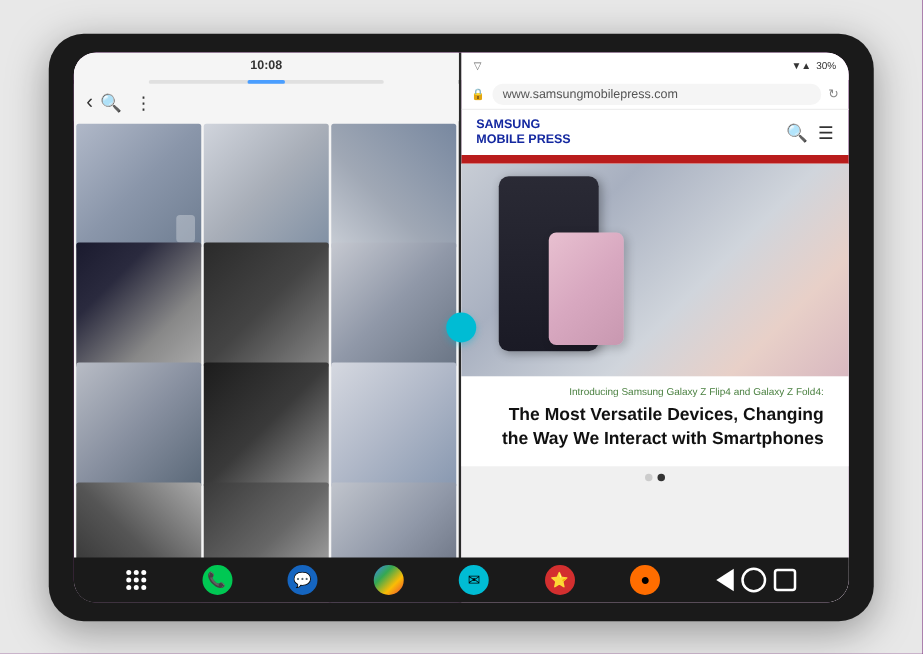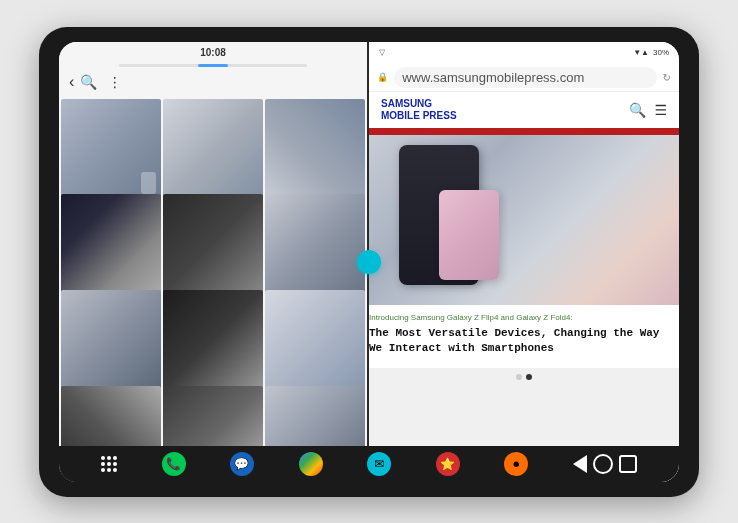--- a/index.html
+++ b/index.html
@@ -239,21 +239,21 @@
       padding: 3px 8px;
       border-bottom: 1px solid #eee;
       gap: 6px;
     }
 
     .url-box {
       flex: 1;
       background: #f5f5f5;
       border-radius: 12px;
       padding: 3px 8px;
-      font-size: 13px;
+      font-size: 10px;
       color: #555;
       display: flex;
       align-items: center;
       gap: 4px;
     }
 
     .samsung-header {
       display: flex;
       align-items: center;
       justify-content: space-between;
@@ -305,37 +305,37 @@
       right: -20px;
       bottom: 5px;
       width: 60px;
       height: 90px;
       background: linear-gradient(135deg, #e8c0d0 0%, #d8a8c0 50%, #c898b0 100%);
       border-radius: 6px;
       box-shadow: 2px 2px 8px rgba(0,0,0,0.2);
     }
 
     .article-text {
-      padding: 8px 0;
+      padding: 8px 20px;
       background: #fff;
+      text-align: right;
     }
 
     .article-intro {
       font-size: 8px;
       color: #4a8040;
       margin-bottom: 4px;
     }
 
     .article-title {
-      font-size: 11px;
+      font-size: 14px;
       font-weight: 700;
       color: #111;
       line-height: 1.4;
       margin-bottom: 4px;
-      font-family: Liberation Mono, monospace;
     }
 
     .slide-dots {
       display: flex;
       gap: 4px;
       justify-content: center;
       padding: 6px;
     }
 
     .dot {

